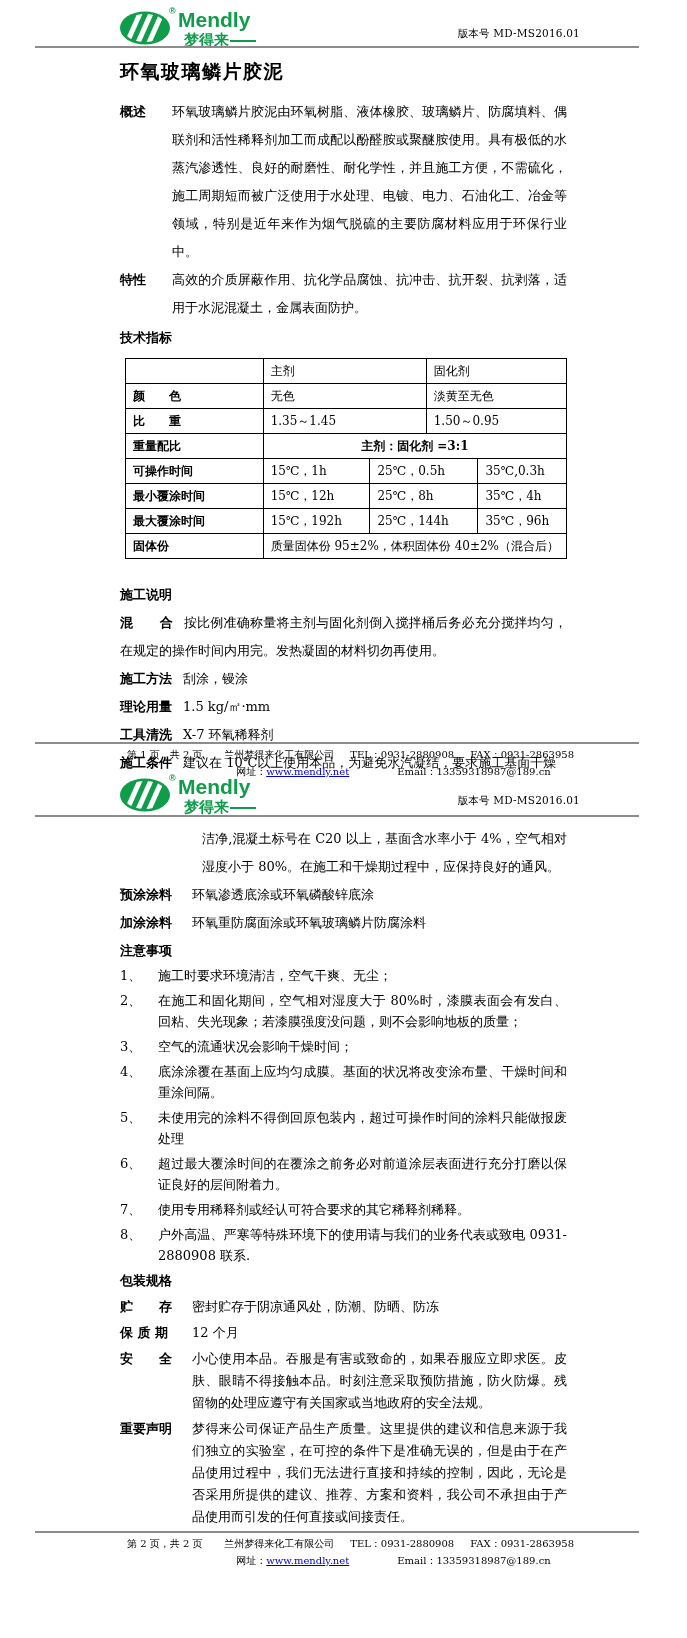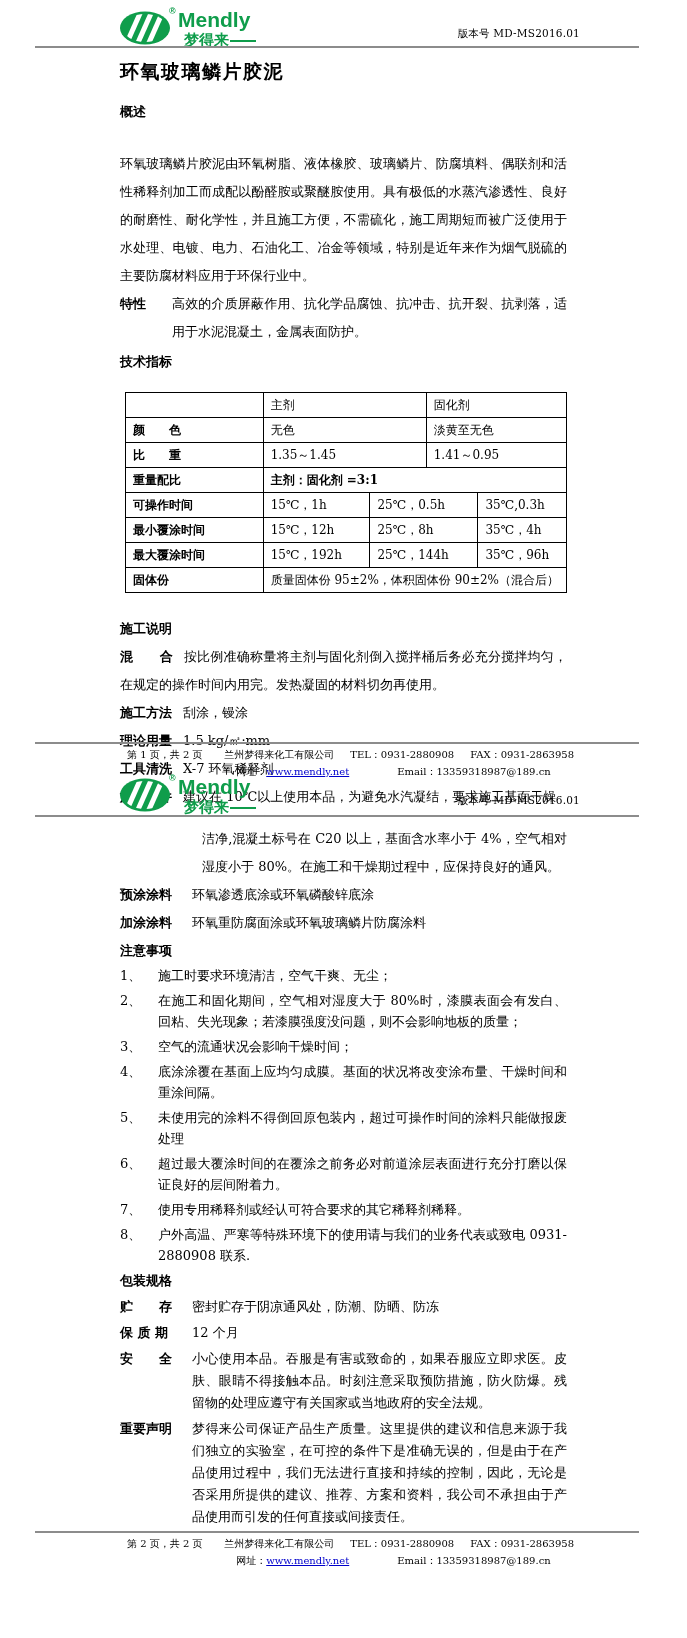--- a/index.html
+++ b/index.html
@@ -27,30 +27,30 @@
 
   .content { position:absolute; left:120px; width:447px; font-size:13px; }
   .page-1 .content { top:48px; }
   .page-2 .content { top:42px; }
 
   .doc-title { font-size:19px; font-weight:bold; letter-spacing:1.5px; margin-top:10px; line-height:26px; }
 
   .sec { display:flex; line-height:28px; }
   .sec-label { flex:0 0 52px; font-weight:bold; }
   .sec-text { flex:1; text-align:justify; }
-  .overview { margin-top:14px;flex-direction:column; }
+  .overview { margin-top:14px; }
 
   .heading { font-weight:bold; line-height:28px; }
   .tech-heading { margin-top:2px; }
   .construction-heading { margin-top:22px; }
 
-  .spec-table { border-collapse:collapse; margin:16px 0 0 5px; font-size:12px; table-layout:fixed; }
+  .spec-table { border-collapse:collapse; margin:6px 0 0 5px; font-size:12px; table-layout:fixed; }
   .spec-table td { border:1px solid #000; height:24px; padding:0 7px; overflow:hidden; white-space:nowrap; }
   .spec-table .lbl { font-weight:bold; }
-  .spec-table .ctr { text-align:left; font-weight:bold; }
+  .spec-table .ctr { text-align:center; font-weight:bold; }
 
   .mix { line-height:28px; text-align:justify; }
   .inline-label { font-weight:bold; margin-right:11px; }
 
   .def { display:flex; line-height:28px; }
   .def-label { flex:0 0 63px; font-weight:bold; white-space:nowrap; }
   .def-value { flex:1; text-align:justify; }
   .def2 .def-label { flex-basis:72px; }
 
   .cont-para { margin:8px 0 0 82px; line-height:28px; text-align:justify; }
@@ -127,21 +127,21 @@
           <td colspan="2">固化剂</td>
         </tr>
         <tr>
           <td class="lbl">颜　　色</td>
           <td colspan="2">无色</td>
           <td colspan="2">淡黄至无色</td>
         </tr>
         <tr>
           <td class="lbl">比　　重</td>
           <td colspan="2">1.35～1.45</td>
-          <td colspan="2">1.41～0.95</td>
+          <td colspan="2">1.50～0.95</td>
         </tr>
         <tr>
           <td class="lbl">重量配比</td>
           <td colspan="4" class="ctr">主剂：固化剂 =3:1</td>
         </tr>
         <tr>
           <td class="lbl">可操作时间</td>
           <td>15℃，1h</td>
           <td colspan="2">25℃，0.5h</td>
           <td>35℃,0.3h</td>
@@ -153,21 +153,21 @@
           <td>35℃，4h</td>
         </tr>
         <tr>
           <td class="lbl">最大覆涂时间</td>
           <td>15℃，192h</td>
           <td colspan="2">25℃，144h</td>
           <td>35℃，96h</td>
         </tr>
         <tr>
           <td class="lbl">固体份</td>
-          <td colspan="4">质量固体份 95±2%，体积固体份 90±2%（混合后）</td>
+          <td colspan="4">质量固体份 95±2%，体积固体份 40±2%（混合后）</td>
         </tr>
       </tbody>
     </table>
 
     <div class="heading construction-heading">施工说明</div>
 
     <div class="mix">
       <span class="inline-label">混　　合</span><span>按比例准确称量将主剂与固化剂倒入搅拌桶后务必充分搅拌均匀，在规定的操作时间内用完。发热凝固的材料切勿再使用。</span>
     </div>
 

